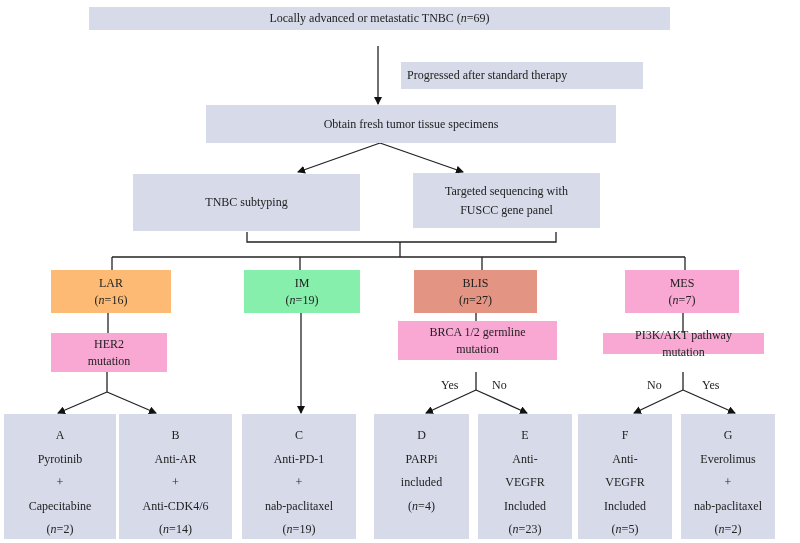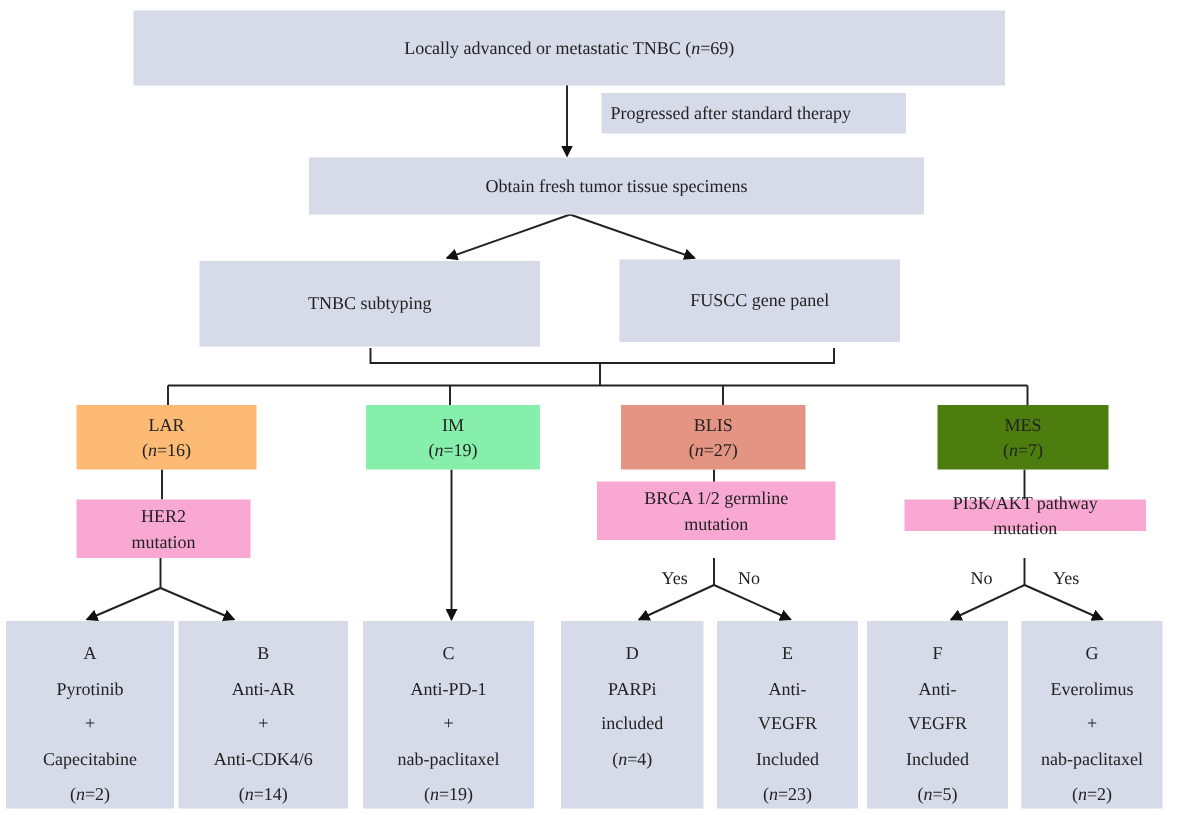--- a/index.html
+++ b/index.html
@@ -5,21 +5,21 @@
   html, body { margin: 0; padding: 0; background: #ffffff; }
   body { width: 800px; height: 543px; position: relative; overflow: hidden;
          font-family: "Liberation Serif", serif; color: #222; font-size: 12px; }
   .box { position: absolute; display: flex; flex-direction: column; align-items: center;
          justify-content: center; text-align: center; line-height: 1.55; box-sizing: border-box; }
   .gray { background: #d6dae9; }
   .yellow { background: #f9a8d4; }
   .lar { background: #fdba74; }
   .im { background: #86efac; }
   .blis { background: #e49483; }
-  .mes { background: #4d7c0f; }
+  .mes { background: #f9a8d4; }
   .leaf { justify-content: flex-start; padding-top: 10px; line-height: 23.5px; }
   .lbl { position: absolute; font-size: 12px; }
   svg.lines { position: absolute; left: 0; top: 0; }
   i { font-style: italic; }
 </style>
 </head>
 <body>
 
 <svg class="lines" width="800" height="543">
   <defs>
@@ -47,37 +47,38 @@
     <line x1="476" y1="372" x2="476" y2="390"></line>
     <line x1="476" y1="390" x2="426" y2="413" marker-end="url(#ah)"></line>
     <line x1="476" y1="390" x2="527" y2="413" marker-end="url(#ah)"></line>
     <line x1="683" y1="313" x2="683" y2="333"></line>
     <line x1="683" y1="372" x2="683" y2="390"></line>
     <line x1="683" y1="390" x2="634" y2="413" marker-end="url(#ah)"></line>
     <line x1="683" y1="390" x2="735" y2="413" marker-end="url(#ah)"></line>
   </g>
 </svg>
 
-<div class="box gray" style="left:89px;top:7px;width:581px;height:50px;">
+<div class="box gray" style="left:89px;top:7px;width:581px;height:23px;">
   <div><span>Locally advanced or metastatic TNBC (</span><i>n</i><span>=69)</span></div>
 </div>
 
-<div class="box gray" style="left:401px;top:62px;width:203px;height:27px;align-items:flex-start;padding-left:6px;">
+<div class="box gray" style="left:401px;top:62px;width:242px;height:27px;align-items:flex-start;padding-left:6px;">
   <span>Progressed after standard therapy</span>
 </div>
 
 <div class="box gray" style="left:206px;top:105px;width:410px;height:38px;">
   <span>Obtain fresh tumor tissue specimens</span>
 </div>
 
 <div class="box gray" style="left:133px;top:174px;width:227px;height:57px;">
   <span>TNBC subtyping</span>
 </div>
 
 <div class="box gray" style="left:413px;top:173px;width:187px;height:55px;">
+  <span>Targeted sequencing with</span>
   <span>FUSCC gene panel</span>
 </div>
 
 <div class="box lar" style="left:51px;top:270px;width:120px;height:43px;line-height:1.4;">
   <span>LAR</span>
   <span><span>(</span><i>n</i><span>=16)</span></span>
 </div>
 <div class="box im" style="left:244px;top:270px;width:116px;height:43px;line-height:1.4;">
   <span>IM</span>
   <span><span>(</span><i>n</i><span>=19)</span></span>

